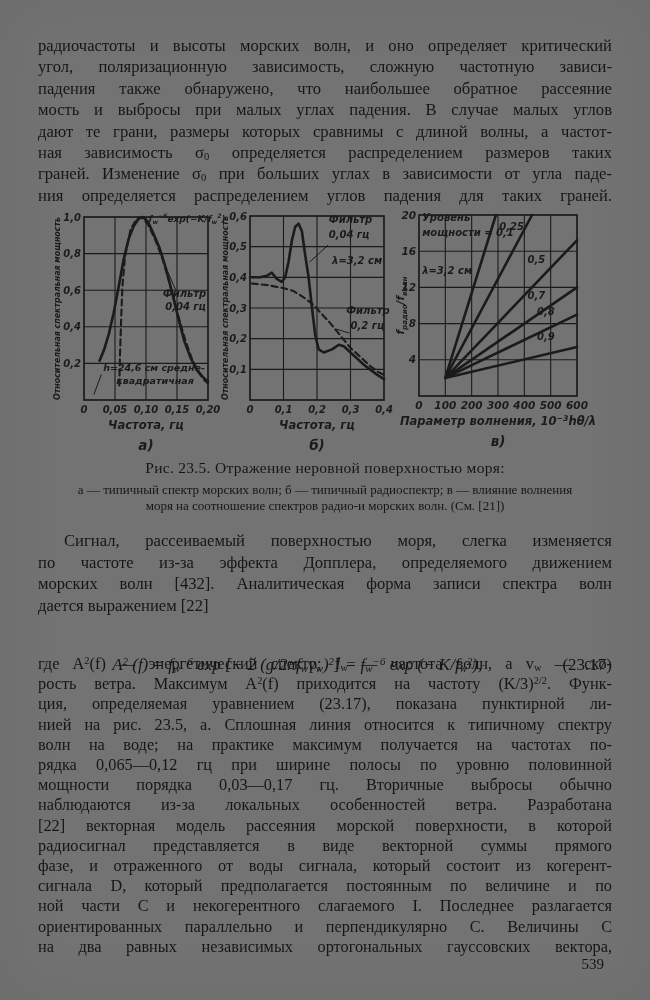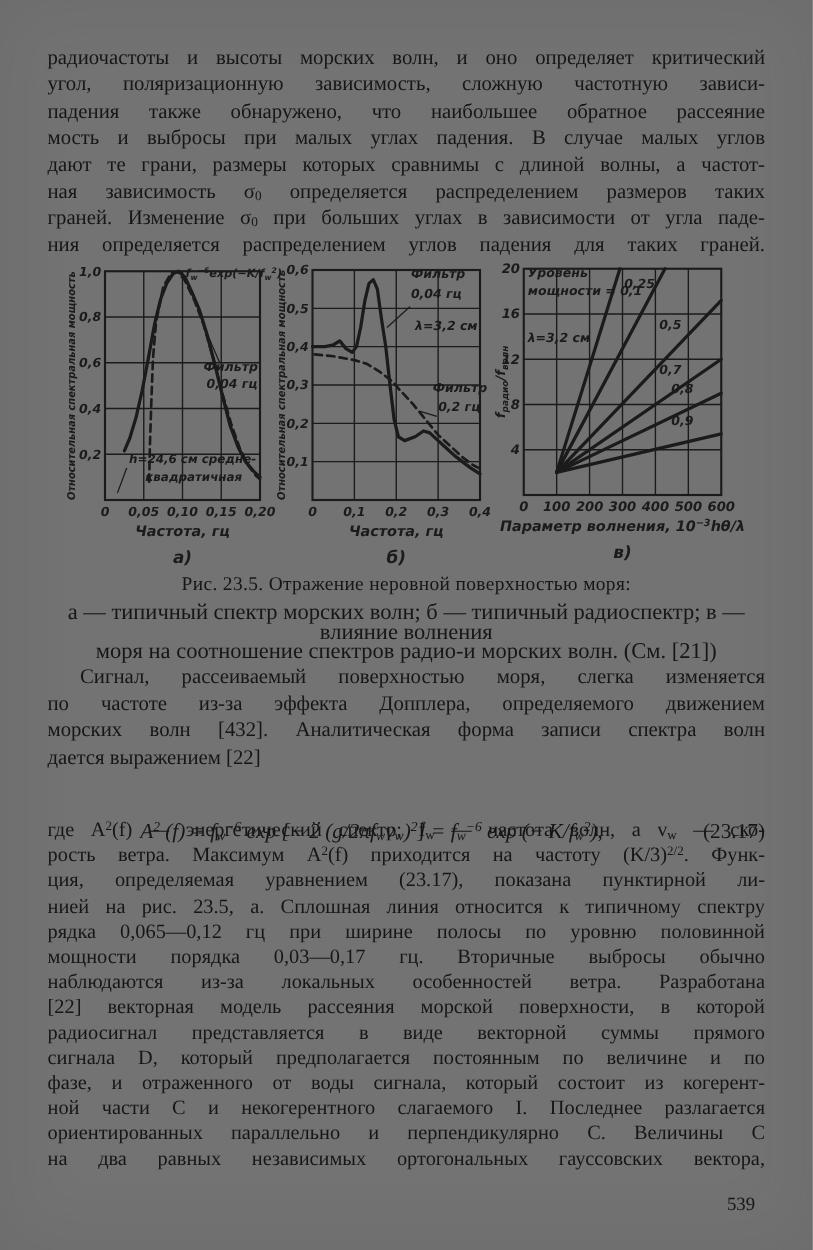--- a/index.html
+++ b/index.html
@@ -7,21 +7,21 @@
   .page{position:relative;width:650px;height:1000px;background:#737373;overflow:hidden;
         font-family:"Liberation Serif",serif;color:#161616;box-shadow:inset 0 0 60px rgba(60,60,55,.12);}
   .para{position:absolute;left:38px;width:574px;}
   #p1{top:35px;font-size:16.6px;line-height:21.4px;}
   #p2{top:530px;font-size:16.6px;line-height:21.5px;}
   #p3{top:654px;font-size:16.3px;line-height:20.2px;}
   .jline{text-align:justify;text-align-last:justify;white-space:normal;}
   .lline{text-align:left;}
   .cline{text-align:center;}
   .cap-title{position:absolute;top:459px;left:0;width:650px;text-align:center;font-size:15.5px;letter-spacing:.3px;}
-  #caplines{position:absolute;top:482px;left:30px;width:590px;font-size:18px;line-height:15.5px;}
+  #caplines{position:absolute;top:482px;left:30px;width:590px;font-size:13px;line-height:15.5px;}
   .equation{position:absolute;top:626px;left:38px;width:574px;font-size:17px;display:flex;align-items:baseline;}
   .eq-body{flex:1;text-align:center;font-style:italic;margin-top:29px;}
   .eq-num{font-style:normal;padding-left:6px;}
   .pagenum{position:absolute;top:956px;right:46px;font-size:15px;}
   .figure{position:absolute;top:0;left:0;width:650px;height:1000px;pointer-events:none;}
   #fig-svg{position:absolute;top:205px;left:0;width:650px;height:250px;}
   sup.rr,sub.rr{font-size:64%;line-height:0;}
   sup.rr{vertical-align:.45em;}
   sub.rr{vertical-align:-.2em;}
 </style>
@@ -169,26 +169,27 @@
   <div class="equation">
     <span class="eq-body">A<sup class="rr">2</sup> (f) = f<sub class="rr">w</sub><sup class="rr">−6</sup> exp [− 2 (g/2πf<sub class="rr">w</sub>v<sub class="rr">w</sub>)<sup class="rr">2</sup>] = f<sub class="rr">w</sub><sup class="rr">−6</sup> exp (− K/f<sub class="rr">w</sub><sup class="rr">2</sup>),</span>
     <span class="eq-num">(23.17)</span>
   </div>
 
   <div class="para" id="p3">
       <div class="jline">где A<sup class="rr">2</sup>(f) — энергетический спектр; f<sub class="rr">w</sub> — частота волн, а v<sub class="rr">w</sub> — ско-</div>
       <div class="jline">рость ветра. Максимум A<sup class="rr">2</sup>(f) приходится на частоту (K/3)<sup class="rr">2/2</sup>. Функ-</div>
       <div class="jline">ция, определяемая уравнением (23.17), показана пунктирной ли-</div>
       <div class="jline">нией на рис. 23.5, а. Сплошная линия относится к типичному спектру</div>
+      <div class="jline">волн на воде; на практике максимум получается на частотах по-</div>
       <div class="jline">рядка 0,065—0,12 гц при ширине полосы по уровню половинной</div>
       <div class="jline">мощности порядка 0,03—0,17 гц. Вторичные выбросы обычно</div>
       <div class="jline">наблюдаются из-за локальных особенностей ветра. Разработана</div>
       <div class="jline">[22] векторная модель рассеяния морской поверхности, в которой</div>
       <div class="jline">радиосигнал представляется в виде векторной суммы прямого</div>
+      <div class="jline">фазе, и отраженного от воды сигнала, который состоит из когерент-</div>
       <div class="jline">сигнала D, который предполагается постоянным по величине и по</div>
-      <div class="jline">фазе, и отраженного от воды сигнала, который состоит из когерент-</div>
       <div class="jline">ной части C и некогерентного слагаемого I. Последнее разлагается</div>
       <div class="jline">ориентированных параллельно и перпендикулярно C. Величины C</div>
       <div class="jline">на два равных независимых ортогональных гауссовских вектора,</div>
     </div>
 
   <div class="pagenum">539</div>
 </div>
 
 </body></html>

